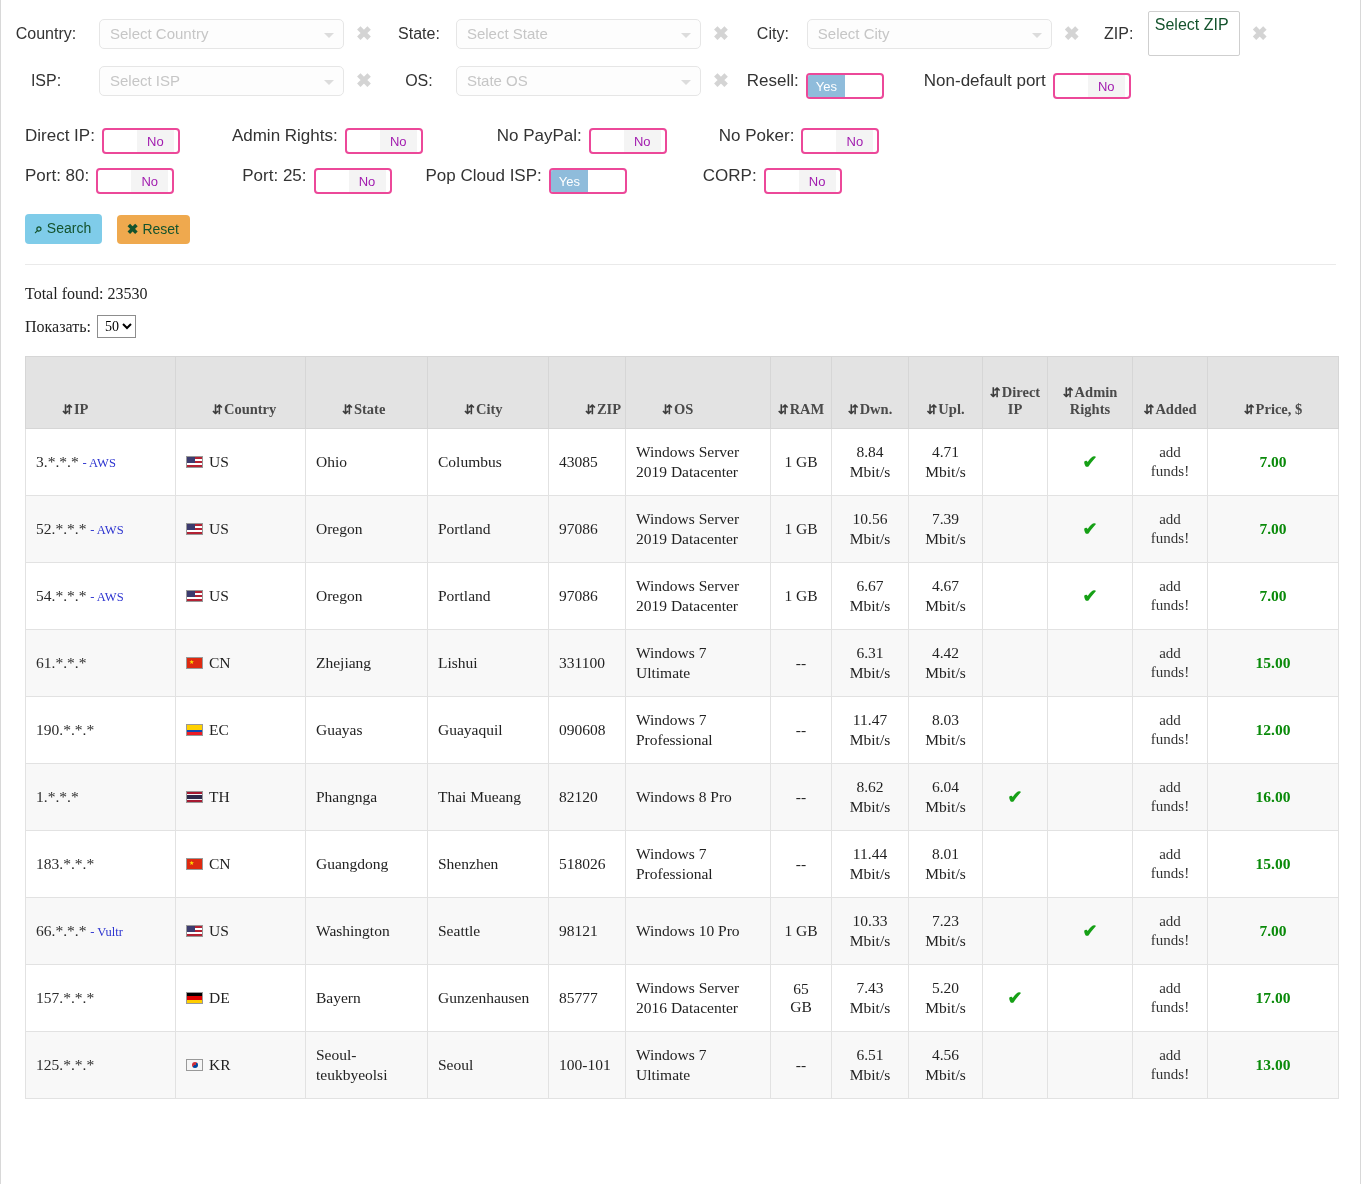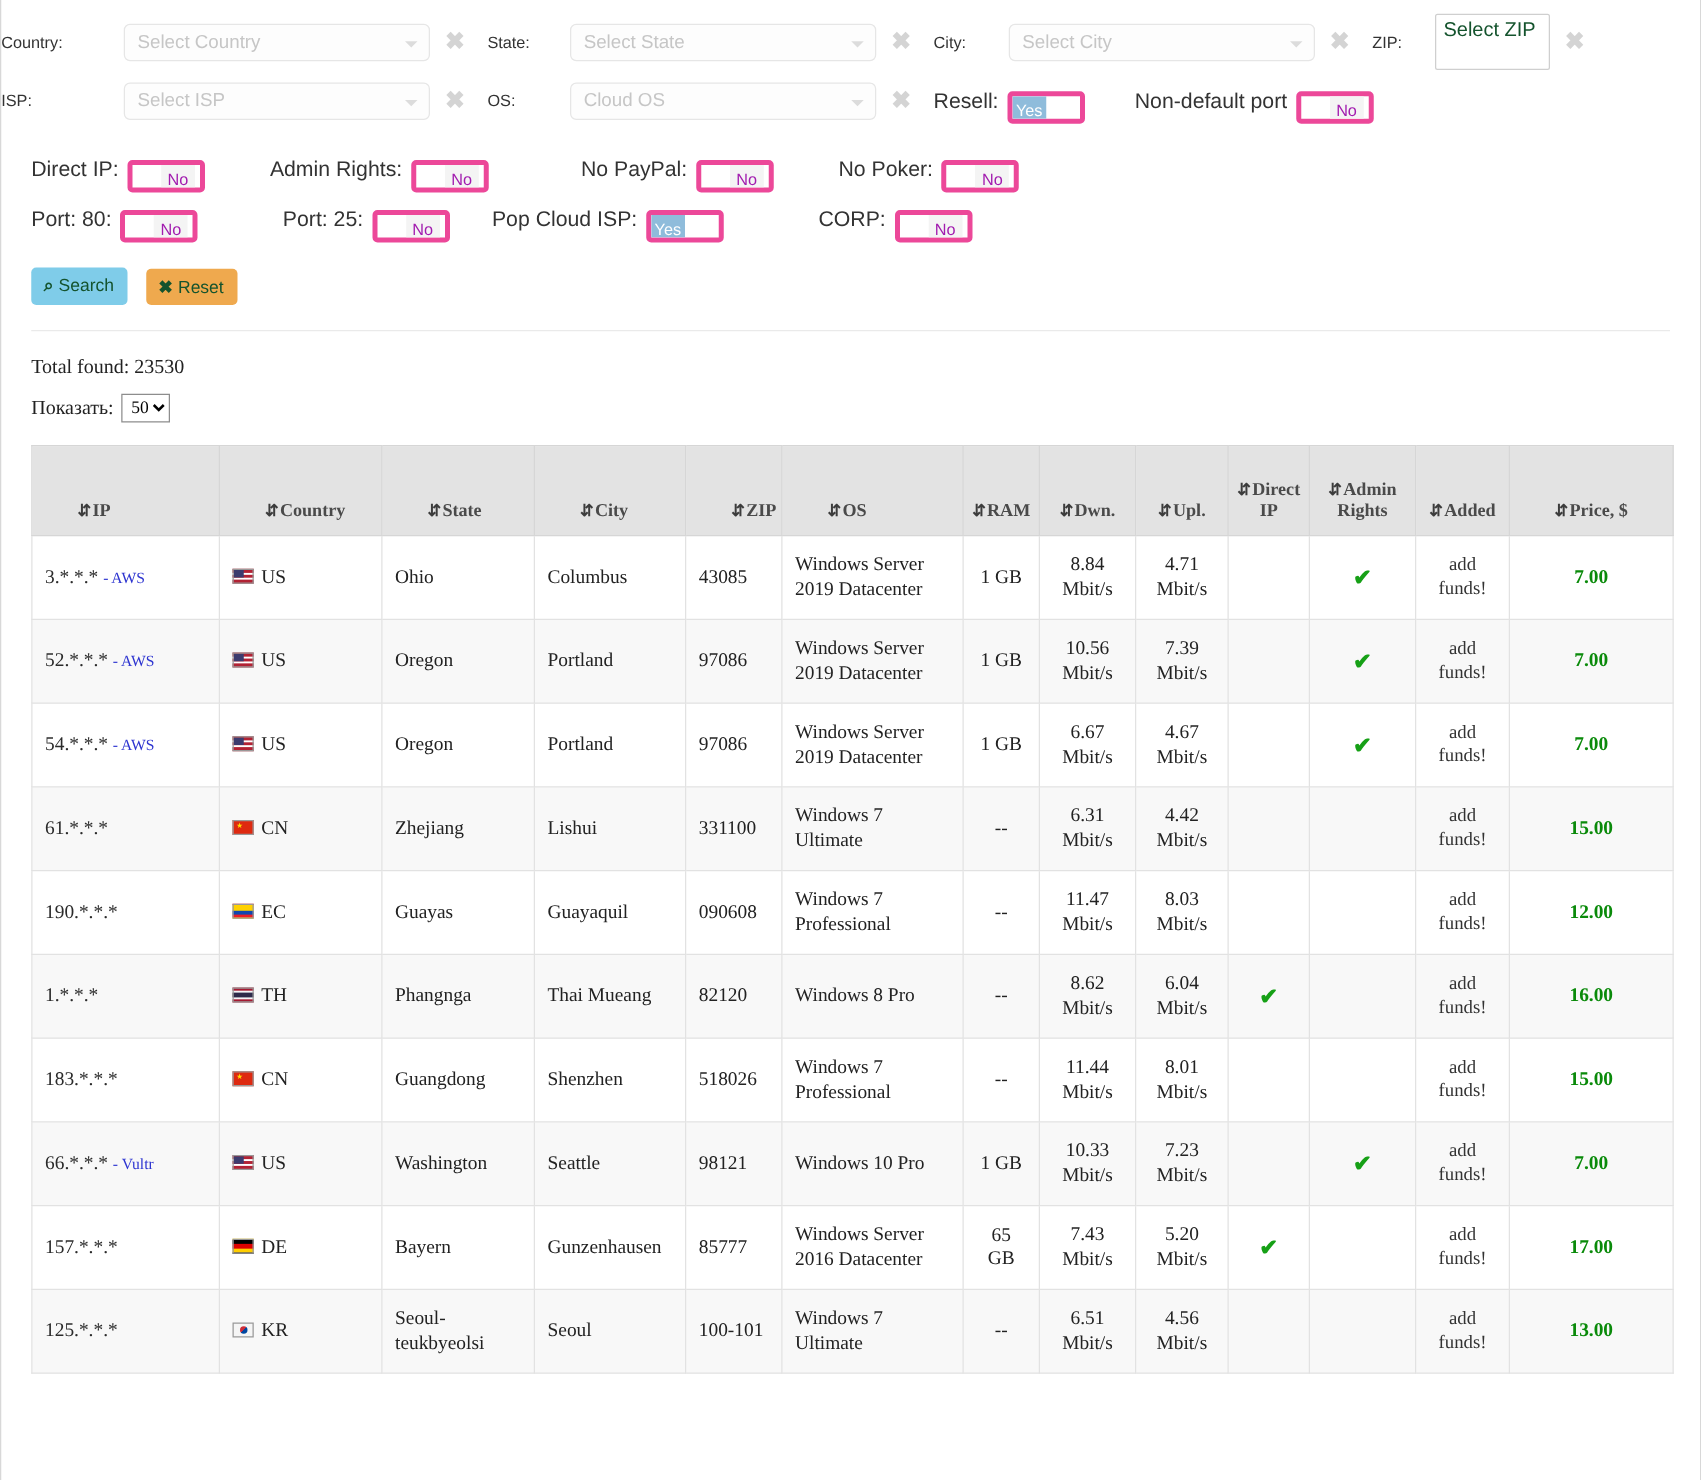--- a/index.html
+++ b/index.html
@@ -26,23 +26,23 @@
   
   .filters {
     padding: 10px 0 0 0;
   }
   .filter-row {
     display: flex;
     align-items: center;
     height: 47px;
   }
   .fl-label {
-    font-size: 13px;
+    font-size: 16px;
     color: #333;
-    text-align: left;
+    text-align: center;
     white-space: nowrap;
     font-family: "Liberation Sans", sans-serif;
   }
   .sel {
     height: 30px;
     box-sizing: border-box;
     border: 1px solid #e6e6e6;
     border-radius: 5px;
     background: #fdfdfd;
     color: #c6c6c6;
@@ -81,23 +81,23 @@
     font-weight: bold;
     cursor: pointer;
     line-height: 1;
     user-select: none;
     display: inline-block;
   }
 
   
   .toggle {
     display: inline-block;
-    width: 62px;
+    width: 78px;
     height: 26px;
-    border: 4px solid #ec4899;
+    border: 2px solid #ec4899;
     border-radius: 4px;
     background: #fff;
     position: relative;
     overflow: hidden;
     vertical-align: middle;
     box-sizing: border-box;
     cursor: pointer;
     margin-top: 10px;
   }
   .toggle .knob {
@@ -272,21 +272,21 @@
     <div class="filter-row">
       <span class="fl-label" style="width:90px;">ISP:</span>
       <span class="sel" style="width:245px;margin-left:8px;">
         <span>Select ISP</span>
         <span class="caret"></span>
       </span>
       <span class="xbtn" style="margin-left:12px;">✖</span>
 
       <span class="fl-label" style="width:58px;margin-left:18px;">OS:</span>
       <span class="sel" style="width:245px;margin-left:8px;">
-        <span>Cloud OS</span>
+        <span>State OS</span>
         <span class="caret"></span>
       </span>
       <span class="xbtn" style="margin-left:12px;">✖</span>
 
       <span class="tg-label" style="margin-left:18px;">Resell:</span>
       <span class="toggle on">
         <span class="knob">Yes</span>
       </span>
 
       <span class="tg-label" style="margin-left:40px;">Non-default port</span>

